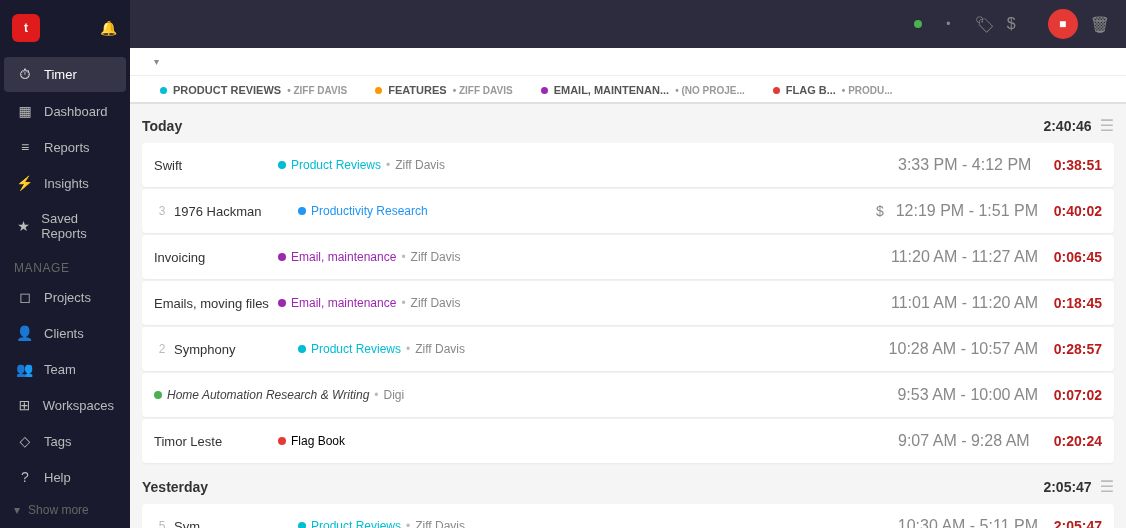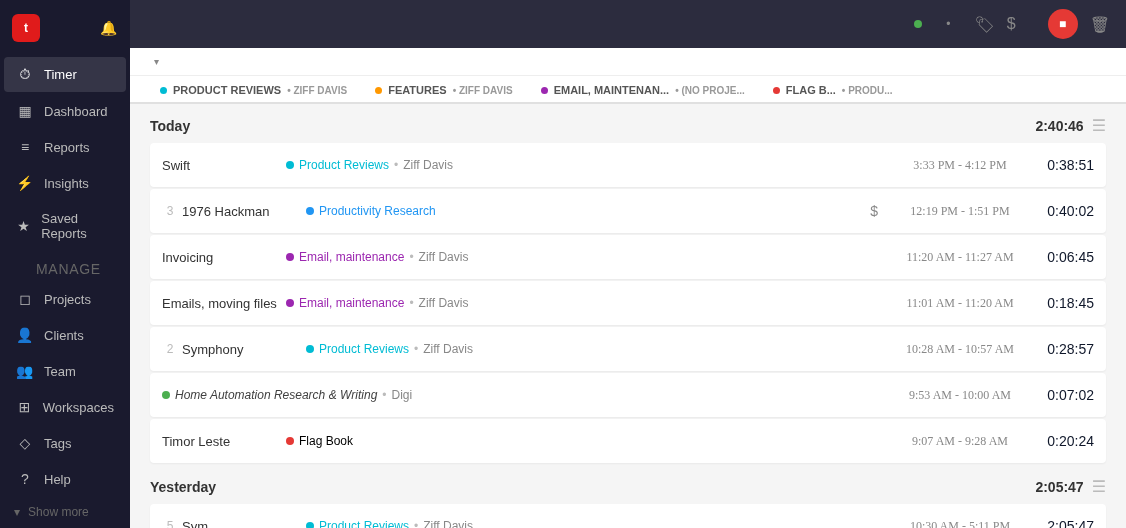--- a/index.html
+++ b/index.html
@@ -54,26 +54,25 @@
       padding: 9px 12px;
       color: #bbb;
       font-size: 13px;
       cursor: pointer;
       border-radius: 4px;
       margin: 1px 4px;
     }
     .nav-item.active { background: rgba(255,255,255,0.12); color: white; }
     .nav-item .icon { width: 18px; text-align: center; font-size: 14px; }
     .nav-section-label {
-      font-size: 14px;
+      font-size: 12px;
       color: #666;
       padding: 10px 14px 4px;
       text-transform: uppercase;
       letter-spacing: 0.05em;
-      margin-left: 22px;
     }
     .nav-item.manage { color: #bbb; }
     .show-more {
       display: flex;
       align-items: center;
       gap: 8px;
       padding: 8px 14px;
       color: #666;
       font-size: 12px;
       cursor: pointer;
@@ -182,21 +181,21 @@
       border-bottom: 2px solid transparent;
       margin-bottom: -2px;
       white-space: nowrap;
     }
     .filter-tab .tab-bullet { width: 7px; height: 7px; border-radius: 50%; }
     .filter-tab.active-tab { border-bottom-color: #00bcd4; }
     .filter-tab .tab-name { color: #555; }
     .filter-tab .tab-sub { color: #999; font-size: 10px; }
 
     
-    .day-section { padding: 0 20px; }
+    .day-section { padding: 0 12px; }
     .day-header {
       display: flex;
       align-items: center;
       justify-content: space-between;
       padding: 12px 0 8px;
     }
     .day-label { font-size: 14px; font-weight: 600; color: #333; }
     .day-total { font-size: 14px; font-weight: 600; color: #333; }
     .day-list-icon { color: #bbb; font-size: 16px; cursor: pointer; margin-left: 8px; }
 
@@ -232,31 +231,30 @@
       font-size: 12px;
       flex: 1;
     }
     .entry-proj-dot { width: 8px; height: 8px; border-radius: 50%; flex-shrink: 0; }
     .entry-proj-name { font-weight: 500; }
     .entry-proj-sep { color: #bbb; }
     .entry-proj-user { color: #888; }
     .entry-billable { color: #888; font-size: 14px; margin-left: auto; flex-shrink: 0; }
     .entry-time-range {
       color: #888;
-      font-size: 12px;
+      font-size: 16px;
       flex-shrink: 0;
       margin-left: 8px;
       min-width: 140px;
-      text-align: center;
-      font-family: Liberation Serif, serif;
+      text-align: left;
     }
     .entry-duration {
       font-size: 14px;
-      font-weight: 400;
-      color: #0f172a;
+      font-weight: 700;
+      color: #b91c1c;
       min-width: 60px;
       text-align: right;
       flex-shrink: 0;
     }
 
     .green { color: #404040; font-style: italic; }
     .teal { color: #00bcd4; }
     .purple { color: #9c27b0; }
     .blue { color: #2196f3; }
 

